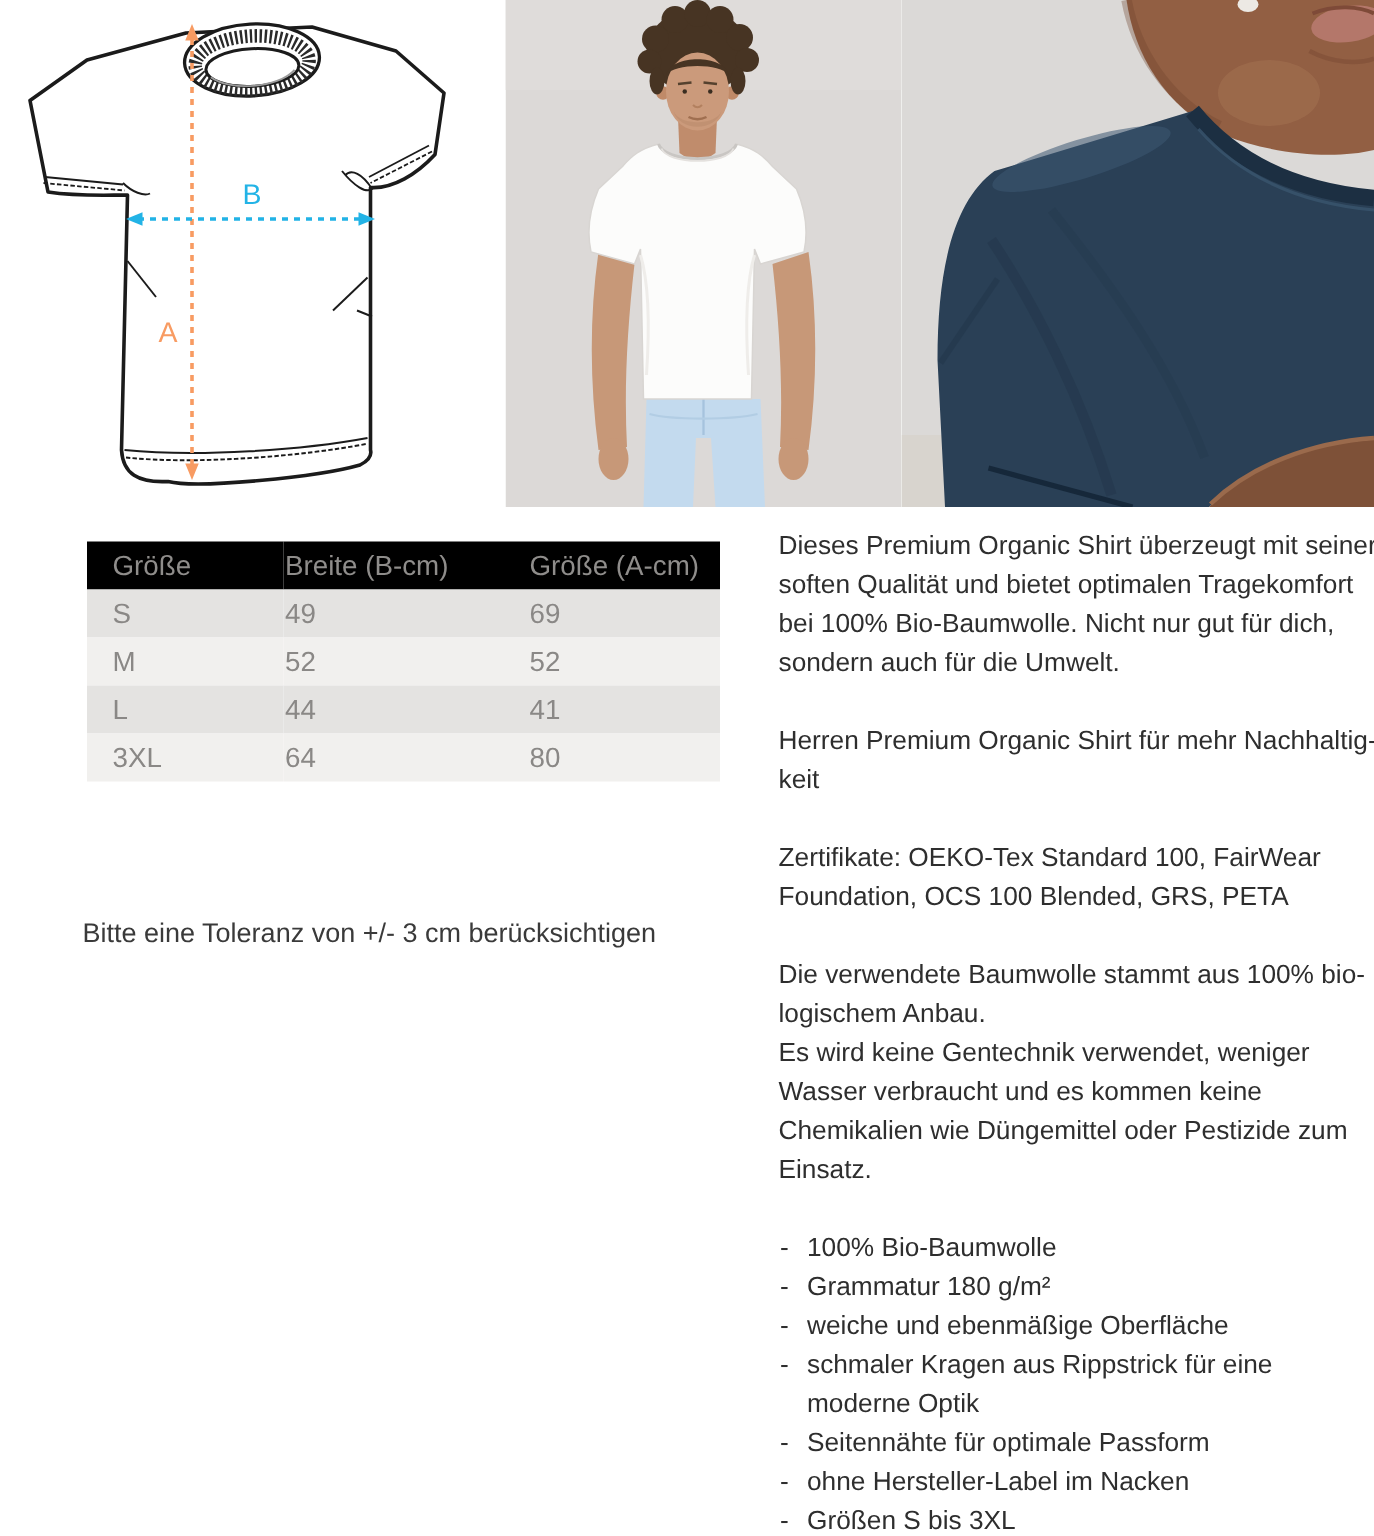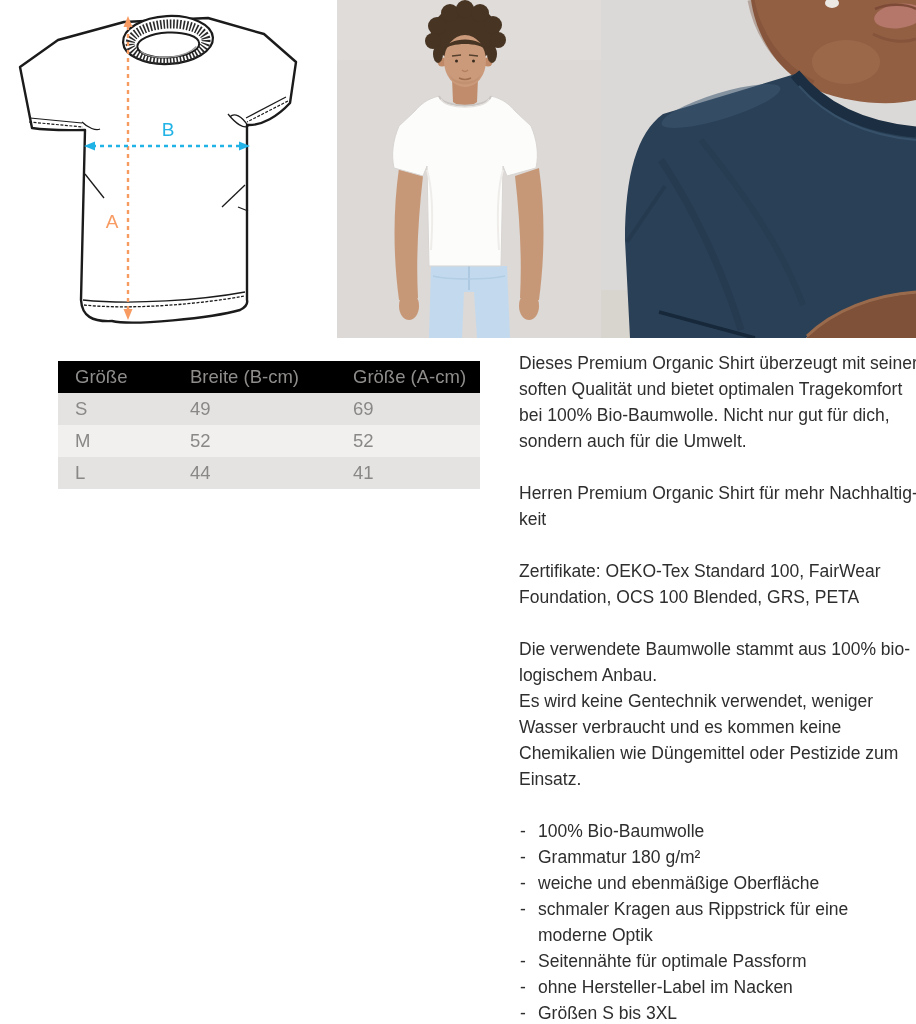--- a/index.html
+++ b/index.html
@@ -190,23 +190,29 @@
       <tr class="even">
         <td>M</td>
         <td>52</td>
         <td>52</td>
       </tr>
       <tr class="odd">
         <td>L</td>
         <td>44</td>
         <td>41</td>
       </tr>
+      <tr class="even">
+        <td>3XL</td>
+        <td>64</td>
+        <td>80</td>
+      </tr>
     </tbody>
   </table>
 
+  <div id="tolerance-note">Bitte eine Toleranz von +/- 3 cm berücksichtigen</div>
 
   <div id="description">
     <p class="para">Dieses Premium Organic Shirt überzeugt mit seiner soften Qualität und bietet optimalen Tragekomfort bei 100% Bio-Baumwolle. Nicht nur gut für dich, sondern auch für die Umwelt.</p>
     <p class="para">Herren Premium Organic Shirt für mehr Nachhaltig­keit</p>
     <p class="para">Zertifikate: OEKO-Tex Standard 100, FairWear Foun­dation, OCS 100 Blended, GRS, PETA</p>
     <div class="para">
       <div class="line">Die verwendete Baumwolle stammt aus 100% bio­logischem Anbau.</div>
       <div class="line">Es wird keine Gentechnik verwendet, weniger Wasser verbraucht und es kommen keine Chemika­lien wie Düngemittel oder Pestizide zum Einsatz.</div>
     </div>
     <ul>

